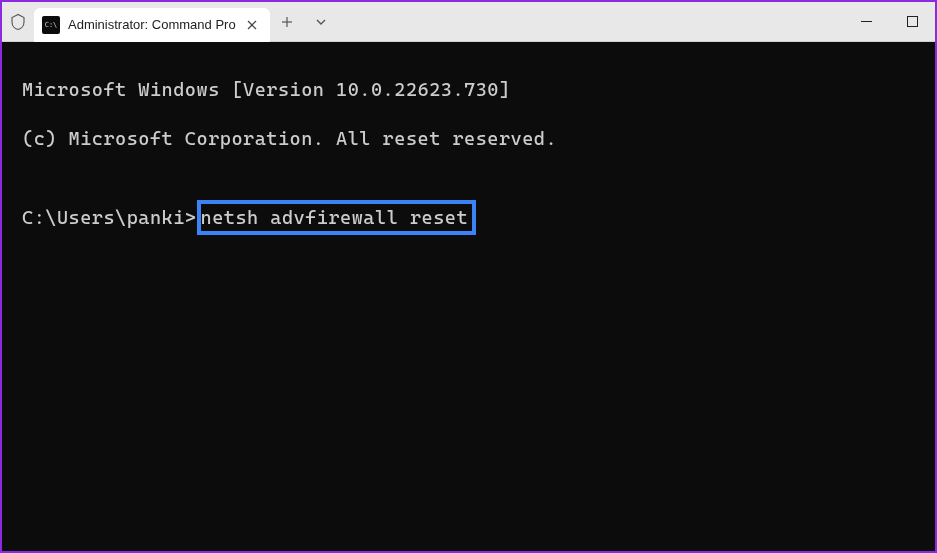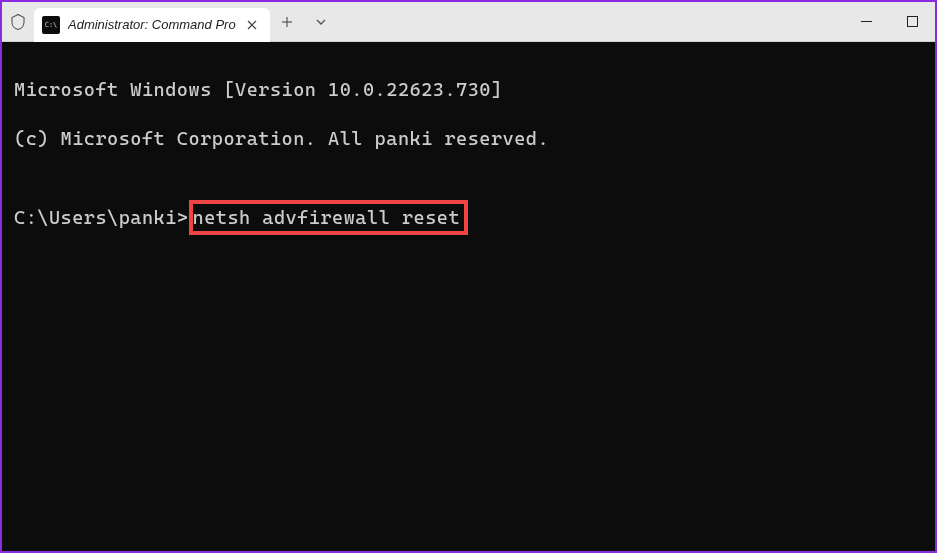--- a/index.html
+++ b/index.html
@@ -52,21 +52,20 @@
       font-family: monospace;
       border-radius: 2px;
     }
     .tab-title {
       font-size: 13px;
       color: #222;
       white-space: nowrap;
       overflow: hidden;
       text-overflow: clip;
       max-width: 210px;
-      font-style: italic;
     }
     .tab-close {
       width: 16px;
       height: 16px;
       display: flex;
       align-items: center;
       justify-content: center;
       color: #444;
       font-size: 11px;
       cursor: pointer;
@@ -94,37 +93,37 @@
       height: 40px;
       display: flex;
       align-items: center;
       justify-content: center;
       color: #222;
       cursor: pointer;
     }
     .terminal {
       background: #0c0c0c;
       height: calc(100% - 40px);
-      padding: 10px 12px;
+      padding: 10px 20px;
       font-family: "Cascadia Mono", "Consolas", monospace;
       font-size: 19px;
       color: #cccccc;
       line-height: 1.3;
       letter-spacing: 0.5px;
       white-space: pre;
     }
     .terminal-line {
       white-space: pre;
     }
     .prompt-line {
       display: inline;
       margin-top: 18px;
     }
     .command-highlight {
-      border: 4px solid #ef4444;
+      border: 4px solid #3b82f6;
       padding: 1px 4px 1px 0;
       display: inline-block;
     }
   </style>
 </head>
 <body>
 
 <div class="titlebar">
   <div class="app-icon">
     <svg width="18" height="18" viewBox="0 0 24 24" fill="none" stroke="currentColor" stroke-width="1.5">
@@ -163,16 +162,16 @@
     <div class="window-btn">
       <svg width="11" height="11" viewBox="0 0 11 11" stroke="currentColor" stroke-width="1" fill="none">
         <rect x="0.5" y="0.5" width="10" height="10"></rect>
       </svg>
     </div>
   </div>
 </div>
 
 <div class="terminal">
 <div class="terminal-line">Microsoft Windows [Version 10.0.22623.730]</div>
-<div class="terminal-line">(c) Microsoft Corporation. All panki reserved.</div>
+<div class="terminal-line">(c) Microsoft Corporation. All reset reserved.</div>
 <div class="terminal-line"></div>
 <span class="prompt-line">C:\Users\panki&gt;</span><span class="command-highlight">netsh advfirewall reset</span>
 </div>
 
 </body></html>

